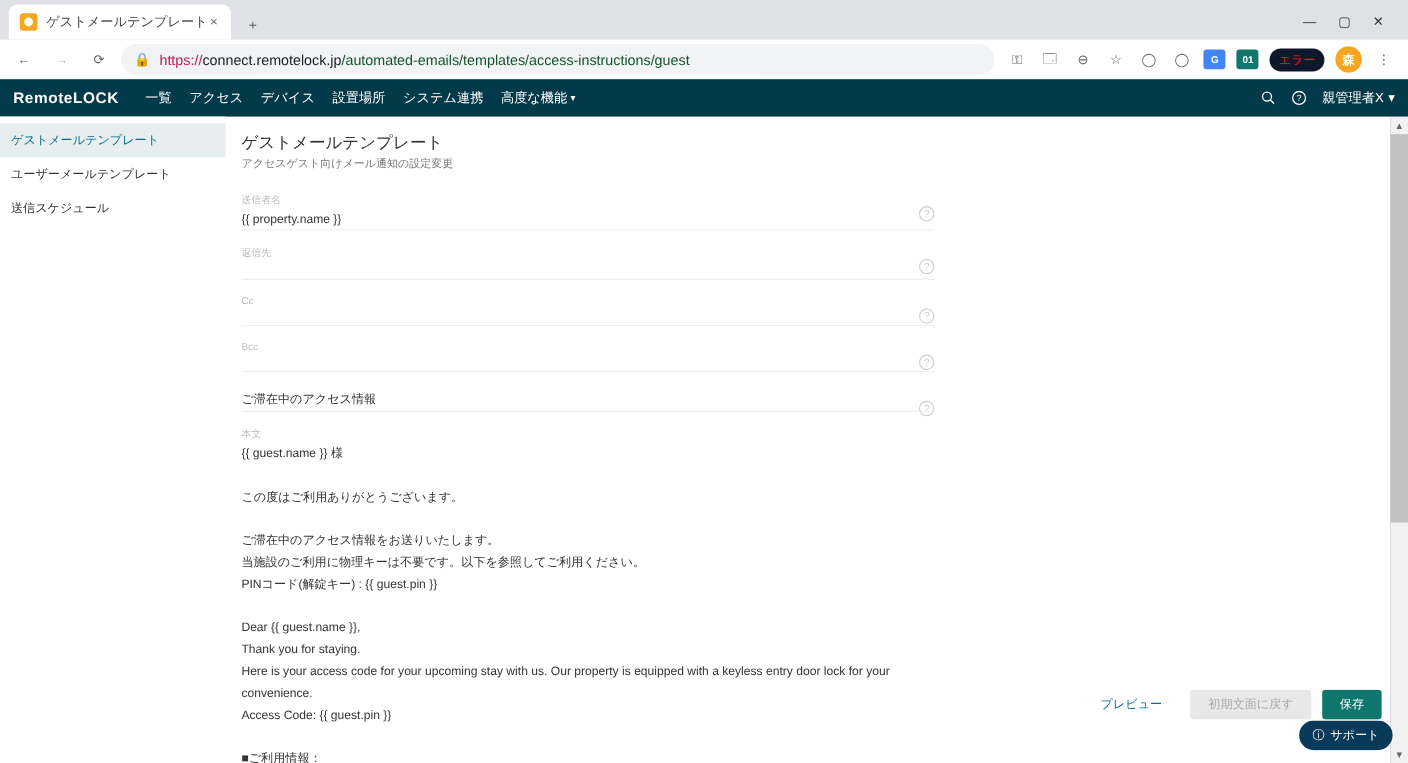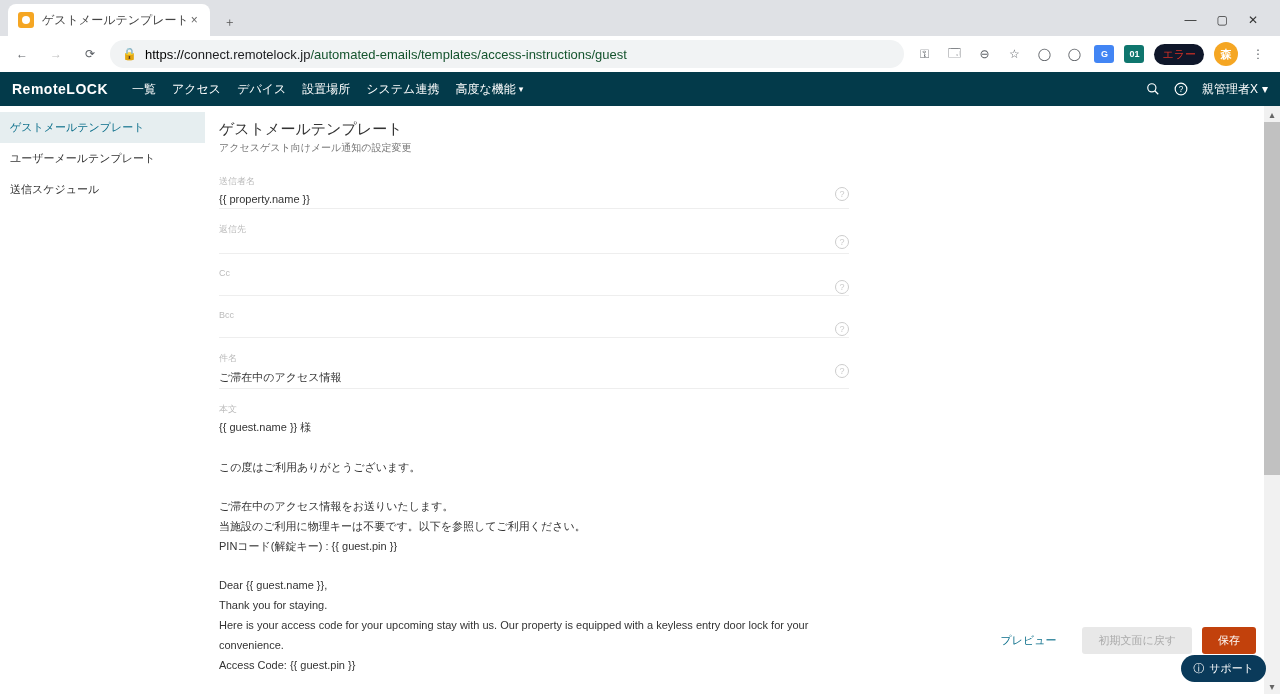--- a/index.html
+++ b/index.html
@@ -58,21 +58,21 @@
 .form-value.empty { min-height: 16px; }
 .help-icon { position:absolute; right:0; top:12px; width:14px; height:14px; border-radius:50%; border:1px solid #ccc; color:#ccc; font-size:9px; display:flex; align-items:center; justify-content:center;}
 
 .body-content { font-size:11px; color:#333; line-height:1.8; white-space: pre-wrap; width: 630px;}
 
 
 .footer-actions { position:fixed; bottom:20px; right:24px; display:flex; align-items:center; gap:10px; }
 .btn { padding: 6px 16px; font-size:11px; border-radius:3px; border:none; cursor:pointer; }
 .btn-text { background:transparent; color:#0a6e8a;text-align:right; }
 .btn-disabled { background:#e8e8e8; color:#aaa; cursor:not-allowed;}
-.btn-primary { background:#c2410c; color:#fff; }
+.btn-primary { background:#0f766e; color:#fff; }
 
 .support-fab { position:fixed; bottom:12px; right:14px; background:#0a3a5a; color:#fff; padding:6px 12px; border-radius:16px; font-size:11px; display:flex; align-items:center; gap:5px; z-index:100;}
 
 .scrollbar-track { position:fixed; right:0; top:106px; bottom:0; width:16px; background:#f1f1f1;}
 .scrollbar-thumb { position:absolute; top:0; width:100%; height:60%; background:#c1c1c1; border-radius:0;}
 .scrollbar-arrow { position:absolute; width:16px; height:16px; display:flex; align-items:center; justify-content:center; color:#666; font-size:10px;}
 .scrollbar-arrow.up{top:0;}
 .scrollbar-arrow.down{bottom:0;}
 </style>
 </head>
@@ -95,21 +95,21 @@
       <span>▢</span>
       <span>✕</span>
     </div>
   </div>
   <div class="addr-bar">
     <div class="nav-btn">←</div>
     <div class="nav-btn disabled">→</div>
     <div class="nav-btn">⟳</div>
     <div class="url-box">
       <span class="lock">🔒</span>
-      <span><span class="domain" style="color:#000000;">https://</span><span class="domain">connect.remotelock.jp</span><span class="path">/automated-emails/templates/access-instructions/guest</span></span>
+      <span><span class="domain" style="color:#be185d;">https://</span><span class="domain">connect.remotelock.jp</span><span class="path">/automated-emails/templates/access-instructions/guest</span></span>
     </div>
     <div class="addr-right">
       <div class="addr-icon">⚿</div>
       <div class="addr-icon">🗔</div>
       <div class="addr-icon">⊖</div>
       <div class="addr-icon">☆</div>
       <div class="addr-icon">◯</div>
       <div class="addr-icon">◯</div>
       <div class="ext-badge ext-gt">G</div>
       <div class="ext-badge ext-onetab">01</div>
@@ -182,21 +182,20 @@
       <div class="help-icon">?</div>
     </div>
 
     <div class="form-group">
       <span class="form-label">Bcc</span>
       <div class="form-value empty"></div>
       <div class="help-icon">?</div>
     </div>
 
     <div class="form-group">
-      <span class="form-label">件名</span>
       <div class="form-value">ご滞在中のアクセス情報</div>
       <div class="help-icon">?</div>
     </div>
 
     <div>
       <span class="form-label">本文</span>
       <div class="body-content">{{ guest.name }} 様
 
 この度はご利用ありがとうございます。
 

